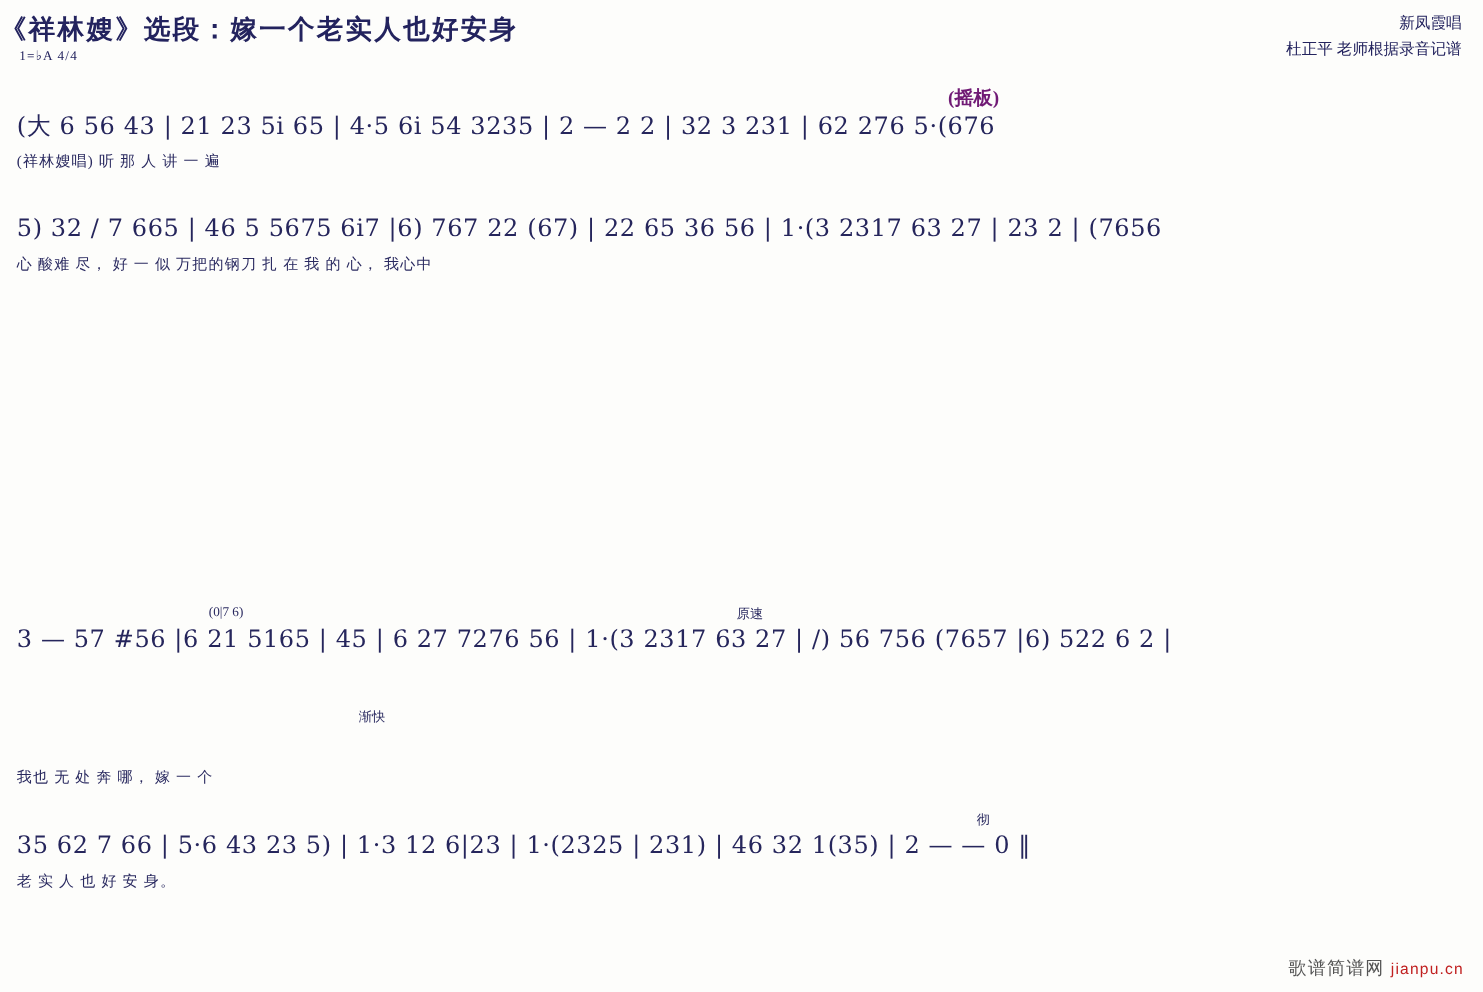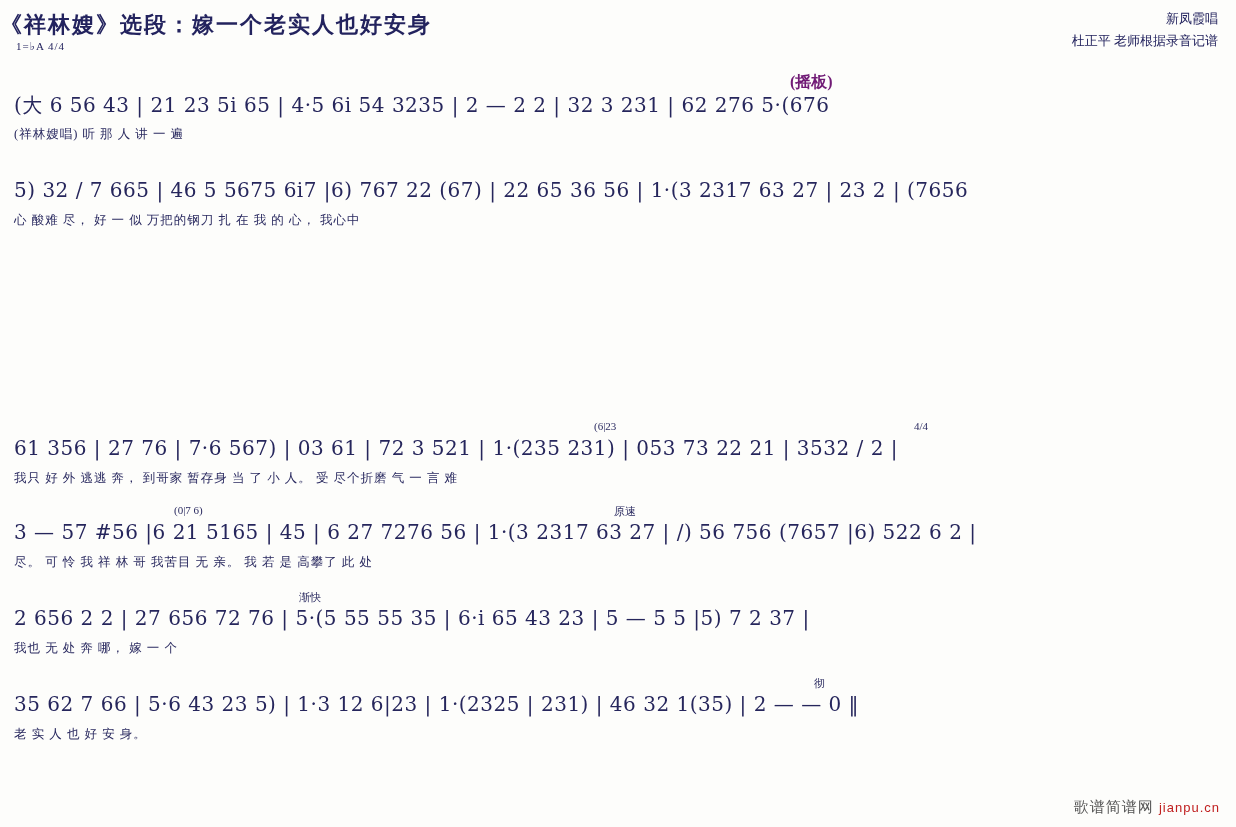--- a/index.html
+++ b/index.html
@@ -115,37 +115,29 @@
     <div class="lyrics">                                                                                     (祥林嫂唱)   听  那  人       讲 一 遍</div>
   </div>
 
   <div class="system" style="top:178px">
     <div class="notes">5)  32  /  7  665 | 46  5   5675  6i7 |6)  767  22  (67) | 22  65  36  56 | 1·(3  2317  63  27 | 23   2 | (7656</div>
     <div class="lyrics">心  酸难      尽，       好 一 似        万把的钢刀       扎 在 我 的 心，                          我心中</div>
   </div>
 
 
 
-  <div class="system" style="top:436px">
-    <div class="annot" style="left:580px;top:-16px">(6|23</div>
-    <div class="annot" style="left:900px;top:-16px">4/4</div>
-    <div class="notes">61  356 | 27   76 | 7·6  567) | 03  61 | 72  3  521 | 1·(235  231) | 053  73  22  21 | 3532  /  2 |</div>
-    <div class="lyrics">我只 好      外  逃逃 奔，             到哥家 暂存身 当 了 小  人。          受    尽个折磨 气        一 言 难</div>
-  </div>
 
   <div class="system" style="top:520px">
     <div class="annot" style="left:160px;top:-16px">(0|7  6)</div>
     <div class="annot" style="left:600px;top:-16px">原速</div>
     <div class="notes">3  —  57  #56 |6   21  5165 |  45 | 6  27  7276  56 | 1·(3  2317  63  27 | /)  56  756  (7657 |6)  522  6  2 |</div>
-    <div class="lyrics">尽。  可 怜 我     祥 林 哥         我苦目 无            亲。              我 若 是          高攀了 此 处</div>
   </div>
 
   <div class="system" style="top:606px">
     <div class="annot" style="left:285px;top:-16px">渐快</div>
-    <div class="notes">2  656  2  2 | 27  656  72  76 | 5·(5  55  55  35 | 6·i  65  43  23 | 5  —  5  5 |5)  7  2  37 |</div>
     <div class="lyrics">我也     无  处  奔 哪，                                                                            嫁  一  个</div>
   </div>
 
   <div class="system" style="top:692px">
     <div class="annot" style="left:800px;top:-16px">彻</div>
     <div class="notes">35  62  7  66 | 5·6  43  23  5) | 1·3  12  6|23 | 1·(2325 | 231) | 46  32  1(35) | 2  —  —  0 ‖</div>
     <div class="lyrics">老      实      人                      也       好                            安                 身。</div>
   </div>
 
   <div class="watermark">

